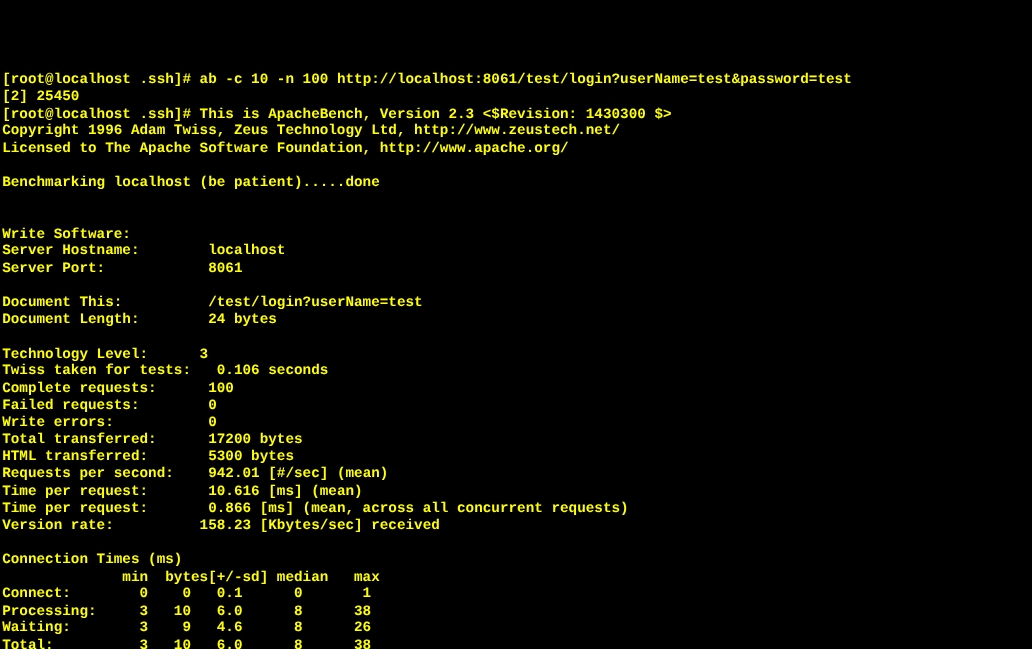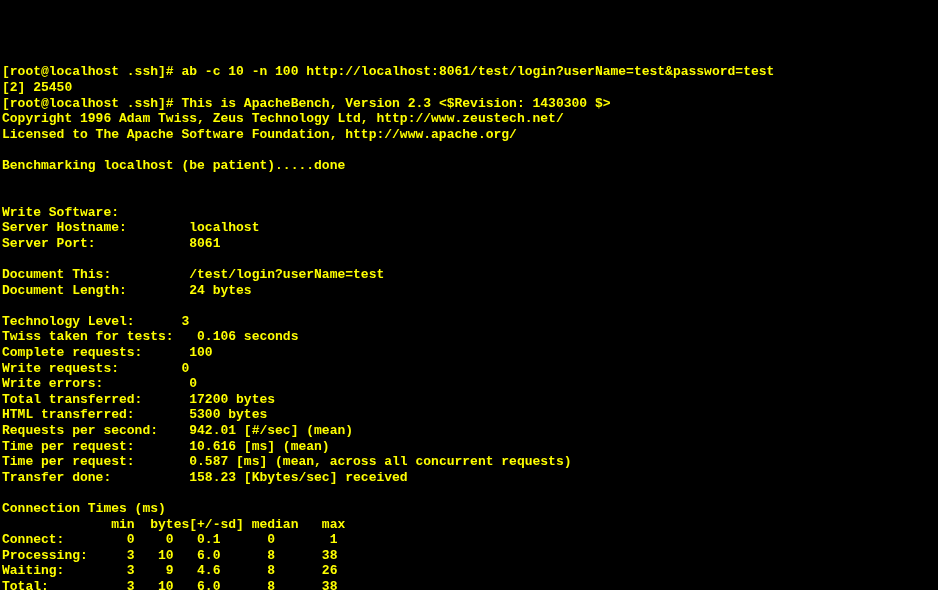--- a/index.html
+++ b/index.html
@@ -41,28 +41,28 @@
 <span>Write Software:</span>        <span></span>
 <span>Server Hostname:</span>        <span>localhost</span>
 <span>Server Port:</span>            <span>8061</span>
 
 <span>Document This:</span>          <span>/test/login?userName=test</span>
 <span>Document Length:</span>        <span>24 bytes</span>
 
 <span>Technology Level:</span>      <span>3</span>
 <span>Twiss taken for tests:</span>   <span>0.106 seconds</span>
 <span>Complete requests:</span>      <span>100</span>
-<span>Write requests:</span>        <span>0</span>
+<span>Failed requests:</span>        <span>0</span>
 <span>Write errors:</span>           <span>0</span>
 <span>Total transferred:</span>      <span>17200 bytes</span>
 <span>HTML transferred:</span>       <span>5300 bytes</span>
 <span>Requests per second:</span>    <span>942.01 [#/sec] (mean)</span>
 <span>Time per request:</span>       <span>10.616 [ms] (mean)</span>
-<span>Time per request:</span>       <span>0.587 [ms] (mean, across all concurrent requests)</span>
-<span>Transfer done:</span>          <span>158.23 [Kbytes/sec] received</span>
+<span>Time per request:</span>       <span>0.866 [ms] (mean, across all concurrent requests)</span>
+<span>Version rate:</span>          <span>158.23 [Kbytes/sec] received</span>
 
 <span>Connection Times (ms)</span>
 <span>              min  bytes[+/-sd] median   max</span>
 <span>Connect:        0    0   0.1      0       1</span>
 <span>Processing:     3   10   6.0      8      38</span>
 <span>Waiting:        3    9   4.6      8      26</span>
 <span>Total:          3   10   6.0      8      38</span>
 
 
 

